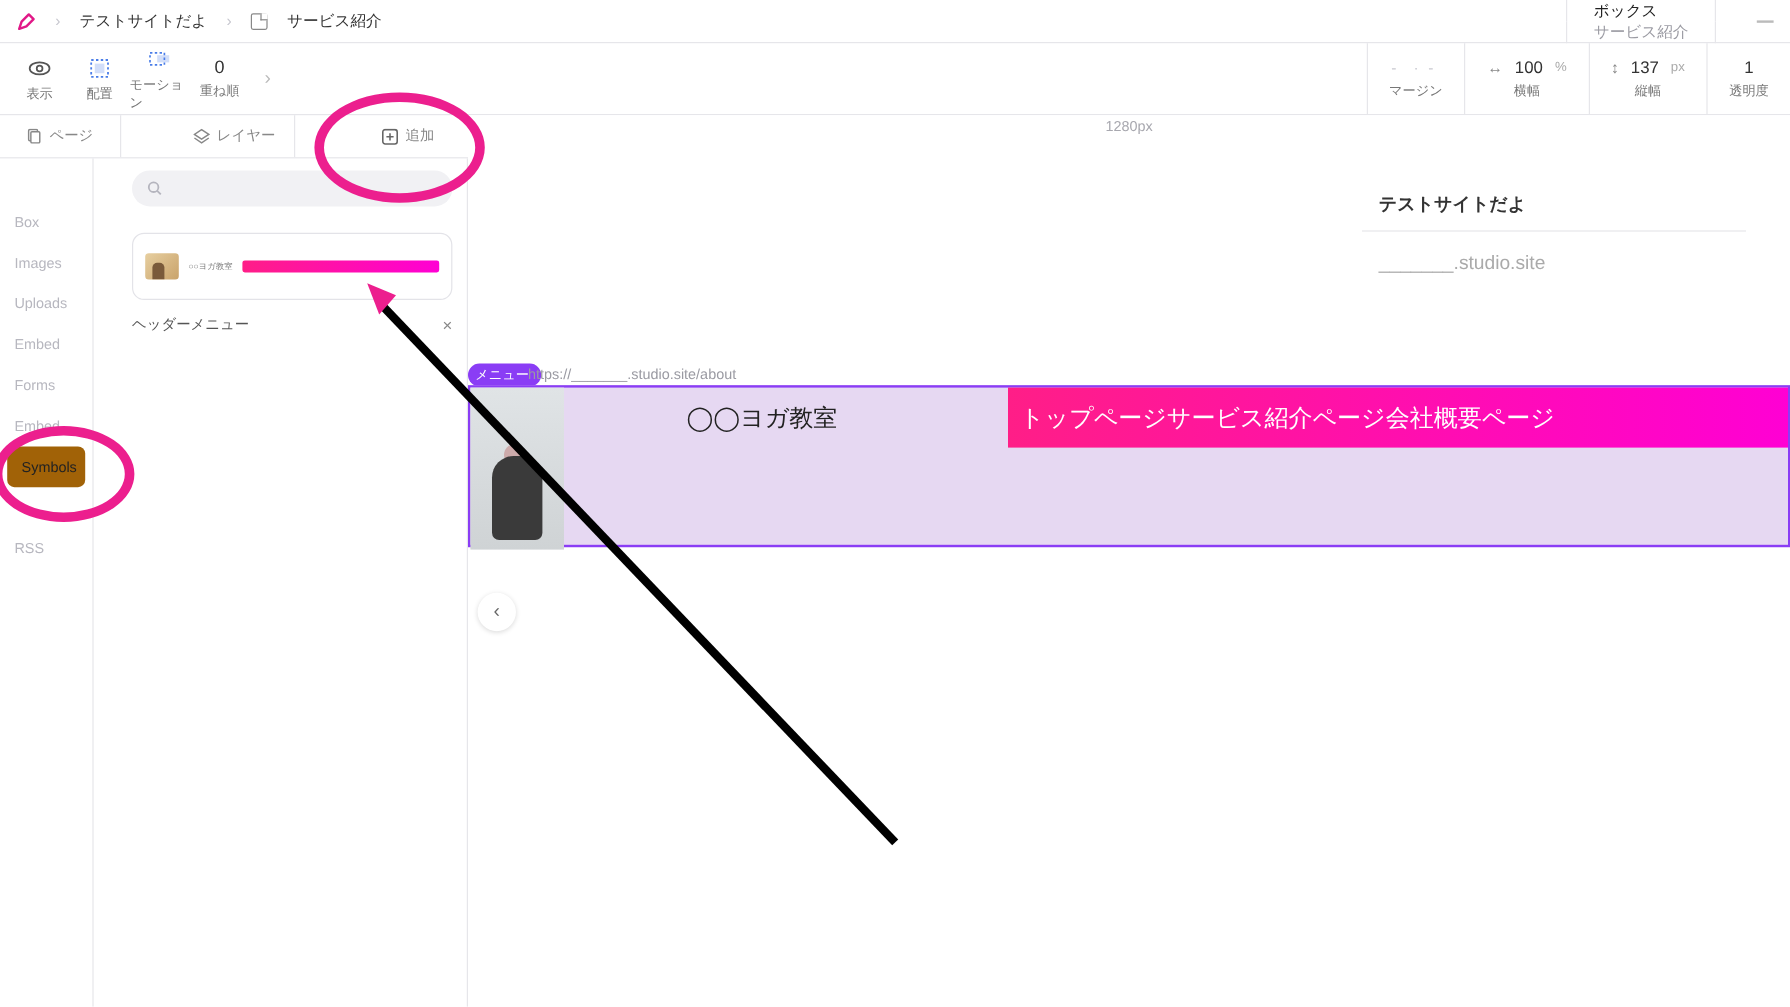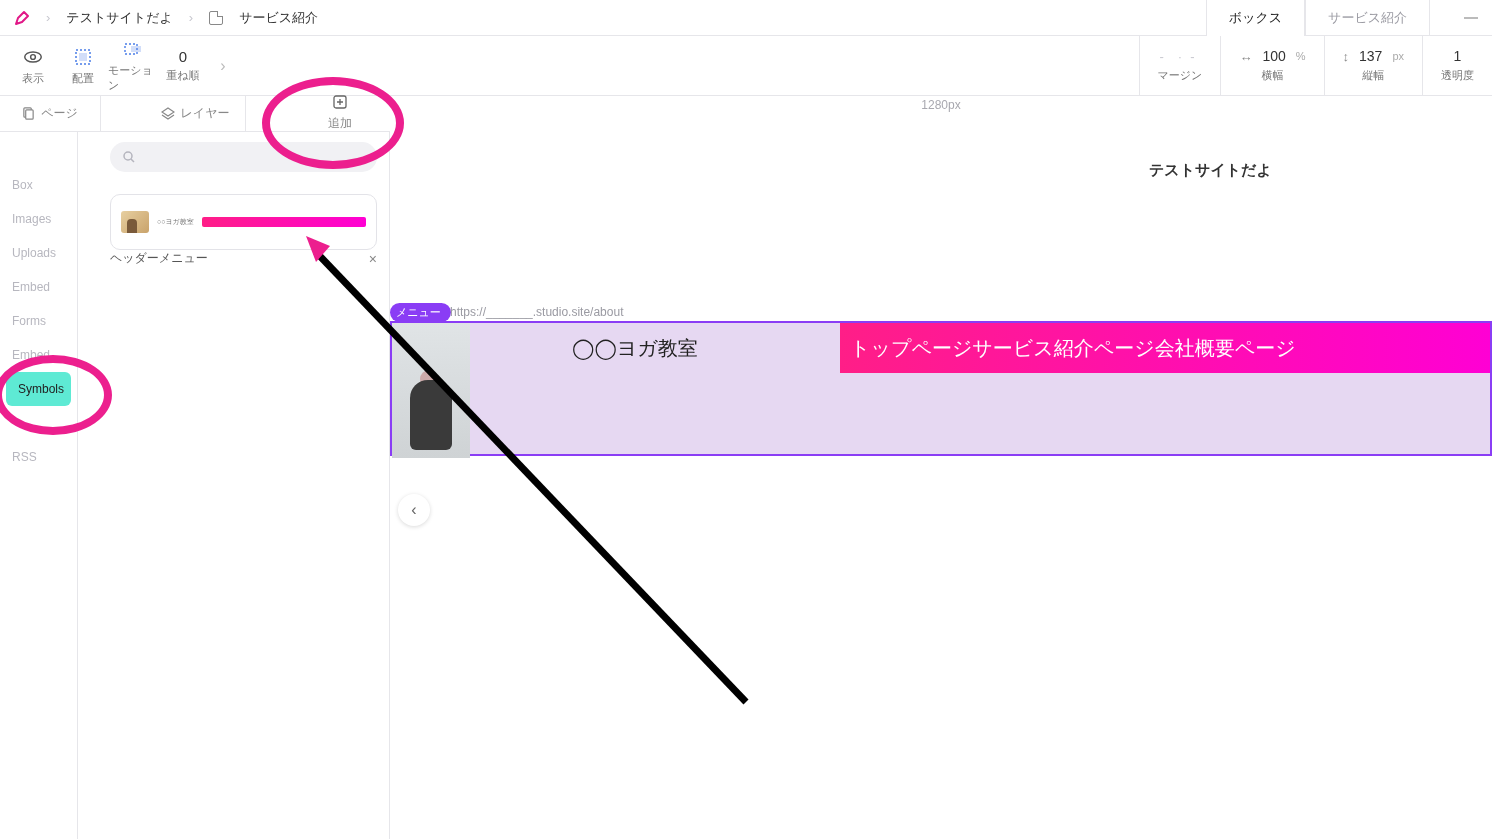--- a/index.html
+++ b/index.html
@@ -19,21 +19,21 @@
   body{position:relative;overflow:hidden;}
 
   
   .topbar{height:36px;border-bottom:1px solid var(--border);display:flex;align-items:center;padding:0 14px;font-size:13px;gap:16px;}
   .topbar .pencil{color:var(--magenta);font-size:16px;transform:rotate(0deg);}
   .crumb{display:flex;align-items:center;gap:14px;}
   .chev{color:#c7c7cf;}
   .page-ico{display:inline-flex;width:14px;height:14px;border:1.5px solid #888;border-radius:2px;position:relative;}
   .page-ico::after{content:"";position:absolute;right:-1px;top:-1px;width:5px;height:5px;background:#fff;border-left:1.5px solid #888;border-bottom:1.5px solid #888;}
   .topbar .spacer{flex:1;}
-  .top-tabs{display:flex;height:36px;}
+  .top-tabs{display:flex;height:36px;flex-direction:column;}
   .top-tab{padding:0 22px;display:flex;align-items:center;font-size:13px;color:var(--muted);border-left:1px solid var(--border);border-right:1px solid var(--border);}
   .top-tab.active{color:#222;background:#fff;}
   .winbtn{width:14px;height:2px;background:#bbb;margin-left:18px;align-self:center;}
 
   
   .ctrlbar{height:60px;border-bottom:1px solid var(--border);display:flex;align-items:stretch;padding-left:8px;}
   .ctrl-left{display:flex;align-items:center;}
   .tool{width:50px;display:flex;flex-direction:column;align-items:center;justify-content:center;gap:3px;font-size:11px;color:#777;}
   .tool .ic{width:22px;height:22px;display:flex;align-items:center;justify-content:center;color:#555;}
   .tool.stack{width:50px;}
@@ -46,49 +46,49 @@
   .prop .lbl{margin-top:4px;text-align:center;}
   .margin-box{display:flex;align-items:center;gap:8px;color:#c9c9d0;font-size:13px;letter-spacing:6px;}
   .unit{font-size:11px;color:#aaa;}
   .arrw{font-size:13px;color:#888;}
 
   
   .rail-tabs{position:absolute;left:0;top:96px;width:390px;height:36px;border-bottom:1px solid var(--border);display:flex;gap:44px;}
   .rail-tab{flex:1;display:flex;align-items:center;justify-content:center;gap:6px;font-size:12px;color:#888;border-right:1px solid var(--border);}
   .rail-tab:last-child{border-right:none;}
   .rail-tab .ic{font-size:13px;}
-  .rail-tab.add{position:relative;flex-direction:column;}
+  .rail-tab.add{position:relative;}
 
   
   .leftcats{position:absolute;left:0;top:132px;width:78px;bottom:0;border-right:1px solid var(--border);padding-top:36px;}
   .cat{font-size:12px;color:#b7b7bf;padding:10px 12px;}
-  .cat.active{color:#222;background:#5eead4;border-radius:6px;margin:0 6px;}
+  .cat.active{color:#222;background:#a16207;border-radius:6px;margin:0 6px;}
 
   
   .sym-panel{position:absolute;left:98px;top:132px;width:292px;bottom:0;border-right:1px solid var(--border);padding:10px 12px;}
   .search{height:30px;background:#f1f1f4;border-radius:16px;display:flex;align-items:center;padding:0 12px;color:#b5b5be;}
   .sym-card{margin-top:22px;border:1px solid #e3e3e8;border-radius:10px;padding:10px;}
   .sym-prev{height:34px;background:#fff;display:flex;align-items:center;gap:8px;}
   .thumb{width:28px;height:22px;border-radius:3px;background:linear-gradient(135deg,#e7cfa0,#c9a36b);position:relative;overflow:hidden;}
   .thumb::after{content:"";position:absolute;left:6px;bottom:0;width:10px;height:14px;background:#7a5a3a;border-radius:4px 4px 0 0;}
   .prev-title{font-size:7px;color:#777;}
   .prev-nav{flex:1;height:10px;border-radius:2px;background:linear-gradient(90deg,var(--magenta-grad1),var(--magenta-grad2));}
-  .sym-name-row{display:flex;align-items:center;justify-content:space-between;font-size:12px;color:#555;}
+  .sym-name-row{display:flex;align-items:center;justify-content:space-between;margin-top:12px;font-size:12px;color:#555;}
 
   
   .canvas{position:absolute;left:390px;right:0;top:96px;bottom:0;background:#fff;overflow:hidden;}
   .ruler-lbl{position:absolute;top:2px;left:50%;transform:translateX(-50%);font-size:12px;color:#a8a8af;}
   .frame-side-info{position:absolute;left:745px;top:35px;width:320px;}
   .frame-title{font-size:15px;font-weight:600;padding:30px 14px 12px 14px;}
   .frame-url{padding:18px 14px;color:#aaa;border-top:1px solid var(--border);}
 
   
   .sel-wrap{position:absolute;left:0;top:225px;right:0;}
   .sel-badge{position:absolute;left:0;top:-18px;background:#8a3df5;color:#fff;font-size:11px;padding:2px 10px 2px 6px;border-radius:10px;}
-  .sel-url{position:absolute;left:60px;top:-16px;font-size:12px;color:#9a9aa2;}
+  .sel-url{position:absolute;left:50px;top:-16px;font-size:12px;color:#9a9aa2;}
   .header-box{height:135px;background:var(--lilac);border:2px solid #8a3df5;display:flex;align-items:flex-start;position:relative;}
   .yoga-img{width:78px;height:135px;background:linear-gradient(180deg,#e0e4e6,#cfd3d5);position:relative;}
   .yoga-img .person{position:absolute;left:18px;bottom:8px;width:42px;height:70px;background:#3a3a3a;border-radius:18px 18px 6px 6px;}
   .yoga-img .head{position:absolute;left:28px;bottom:70px;width:18px;height:18px;background:#caa;border-radius:50%;}
   .hdr-title{font-size:20px;color:#222;position:absolute;left:180px;top:12px;}
   .hdr-nav{position:absolute;left:448px;right:0;top:0;height:50px;background:linear-gradient(90deg,var(--magenta-grad1),var(--magenta-grad2));color:#fff;font-size:20px;display:flex;align-items:center;padding-left:10px;letter-spacing:0px;}
 
   .collapse-btn{position:absolute;left:8px;top:398px;width:32px;height:32px;border-radius:50%;background:#fff;box-shadow:0 1px 4px rgba(0,0,0,.15);display:flex;align-items:center;justify-content:center;color:#666;}
 
   
@@ -247,20 +247,21 @@
     <span>ヘッダーメニュー</span>
     <span style="color:#888;font-size:14px;">×</span>
   </div>
 </div>
 
 <div class="canvas">
   <div class="ruler-lbl">1280px</div>
 
   <div class="frame-side-info">
     <div class="frame-title">テストサイトだよ</div>
+    <div class="frame-url">_______.studio.site</div>
   </div>
 
   <div class="sel-wrap">
     <div class="sel-badge">メニュー</div>
     <div class="sel-url">https://_______.studio.site/about</div>
     <div class="header-box">
       <div class="yoga-img">
         <div class="head"></div>
           <div class="person"></div>
       </div>

